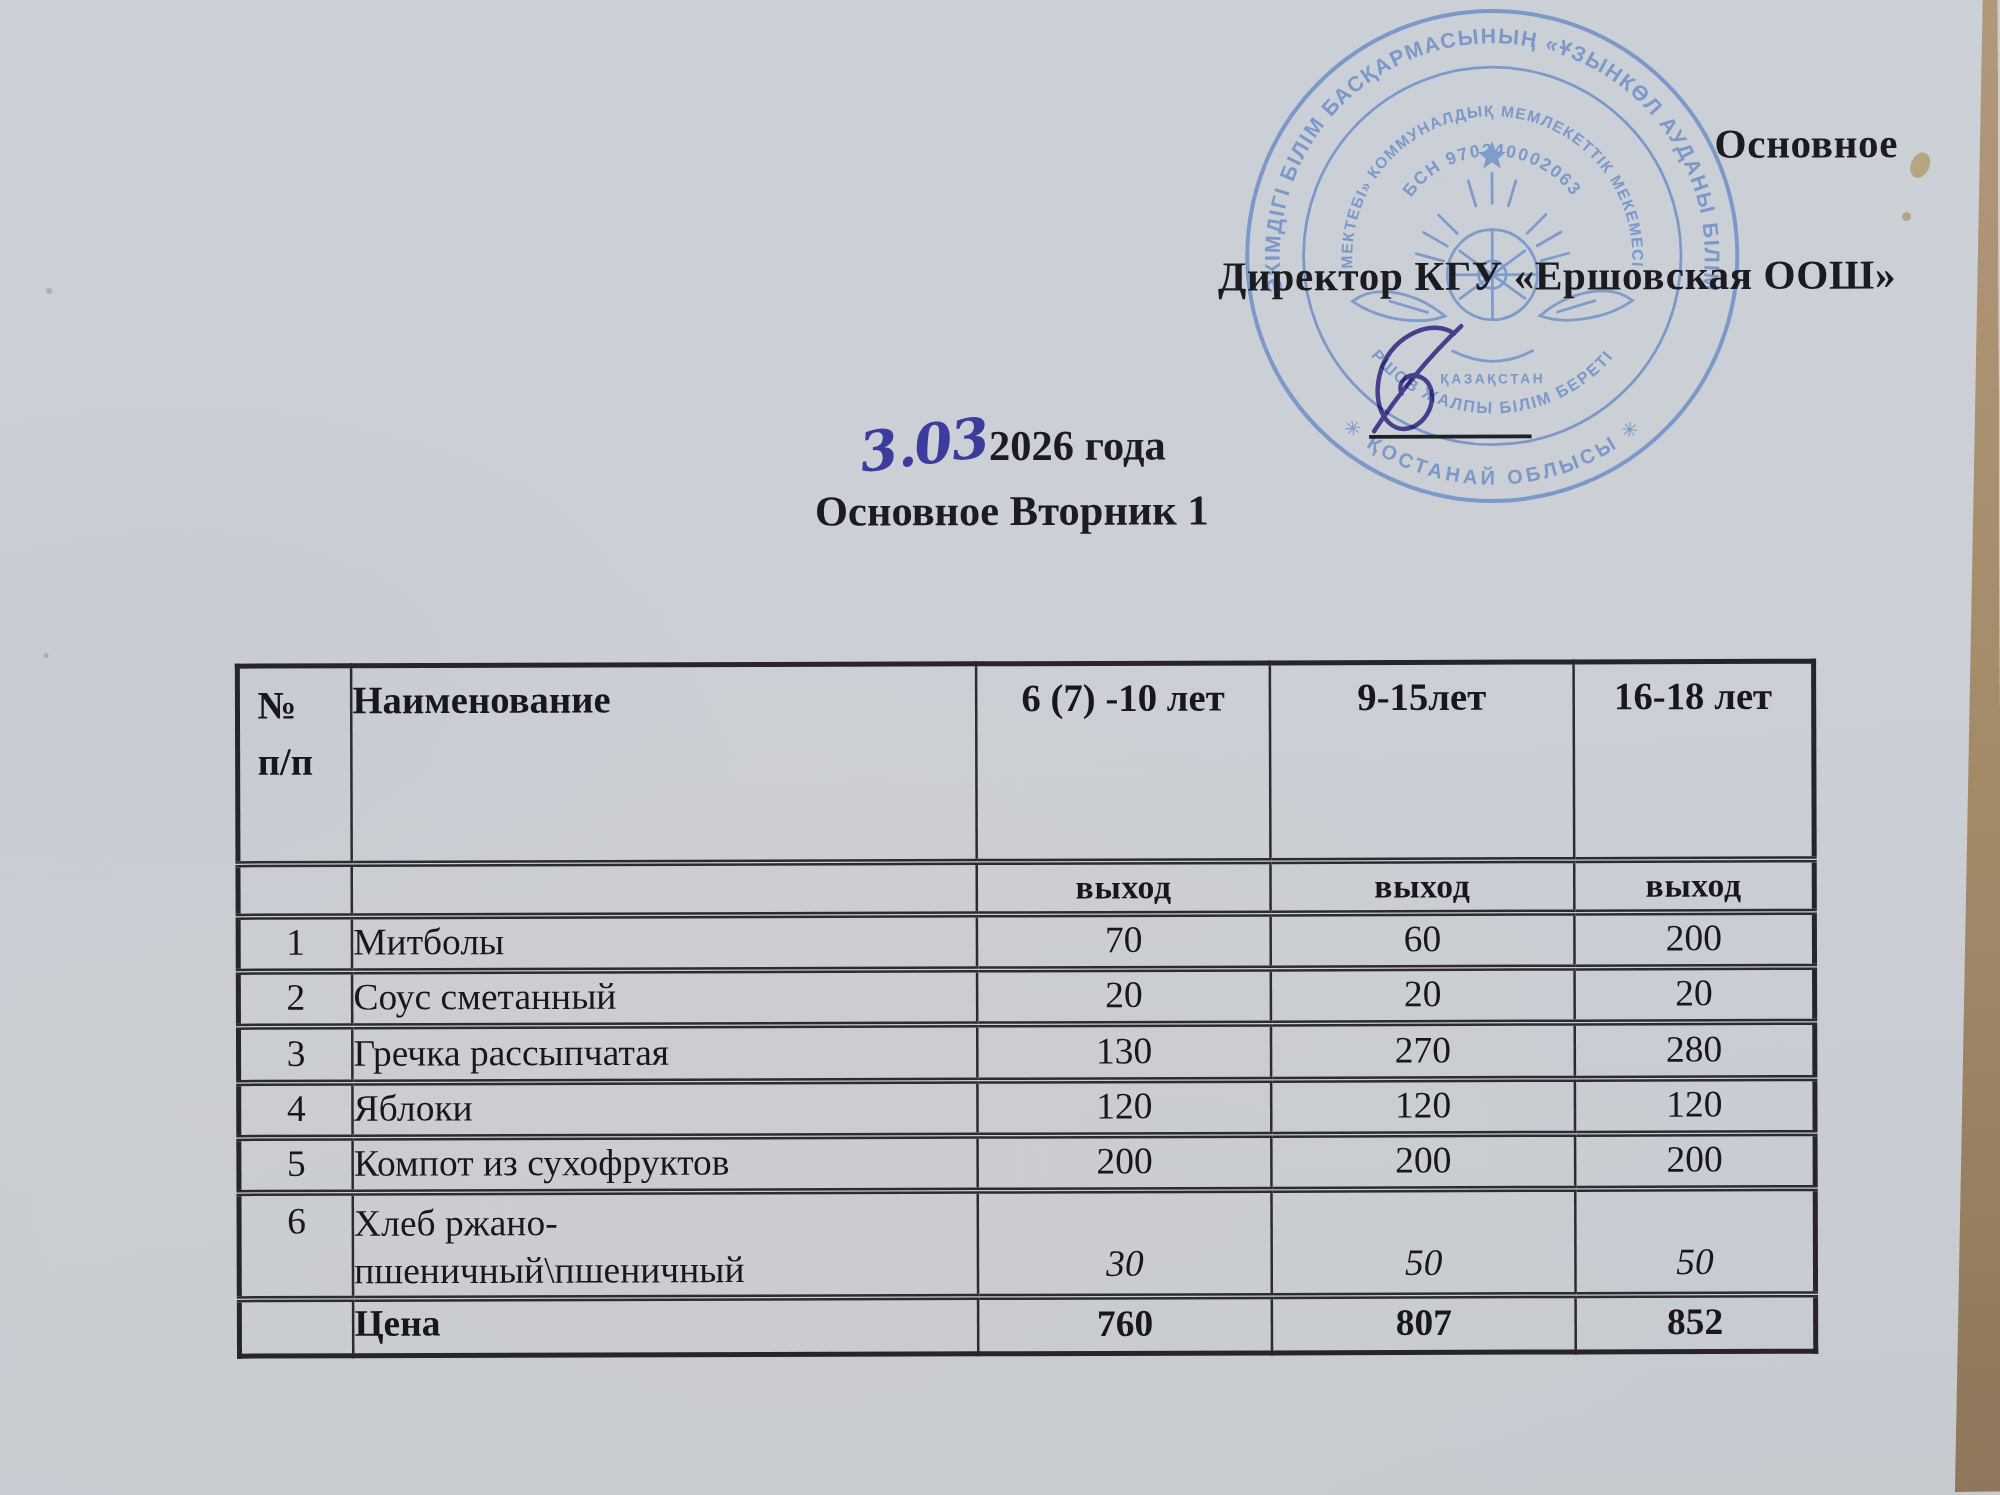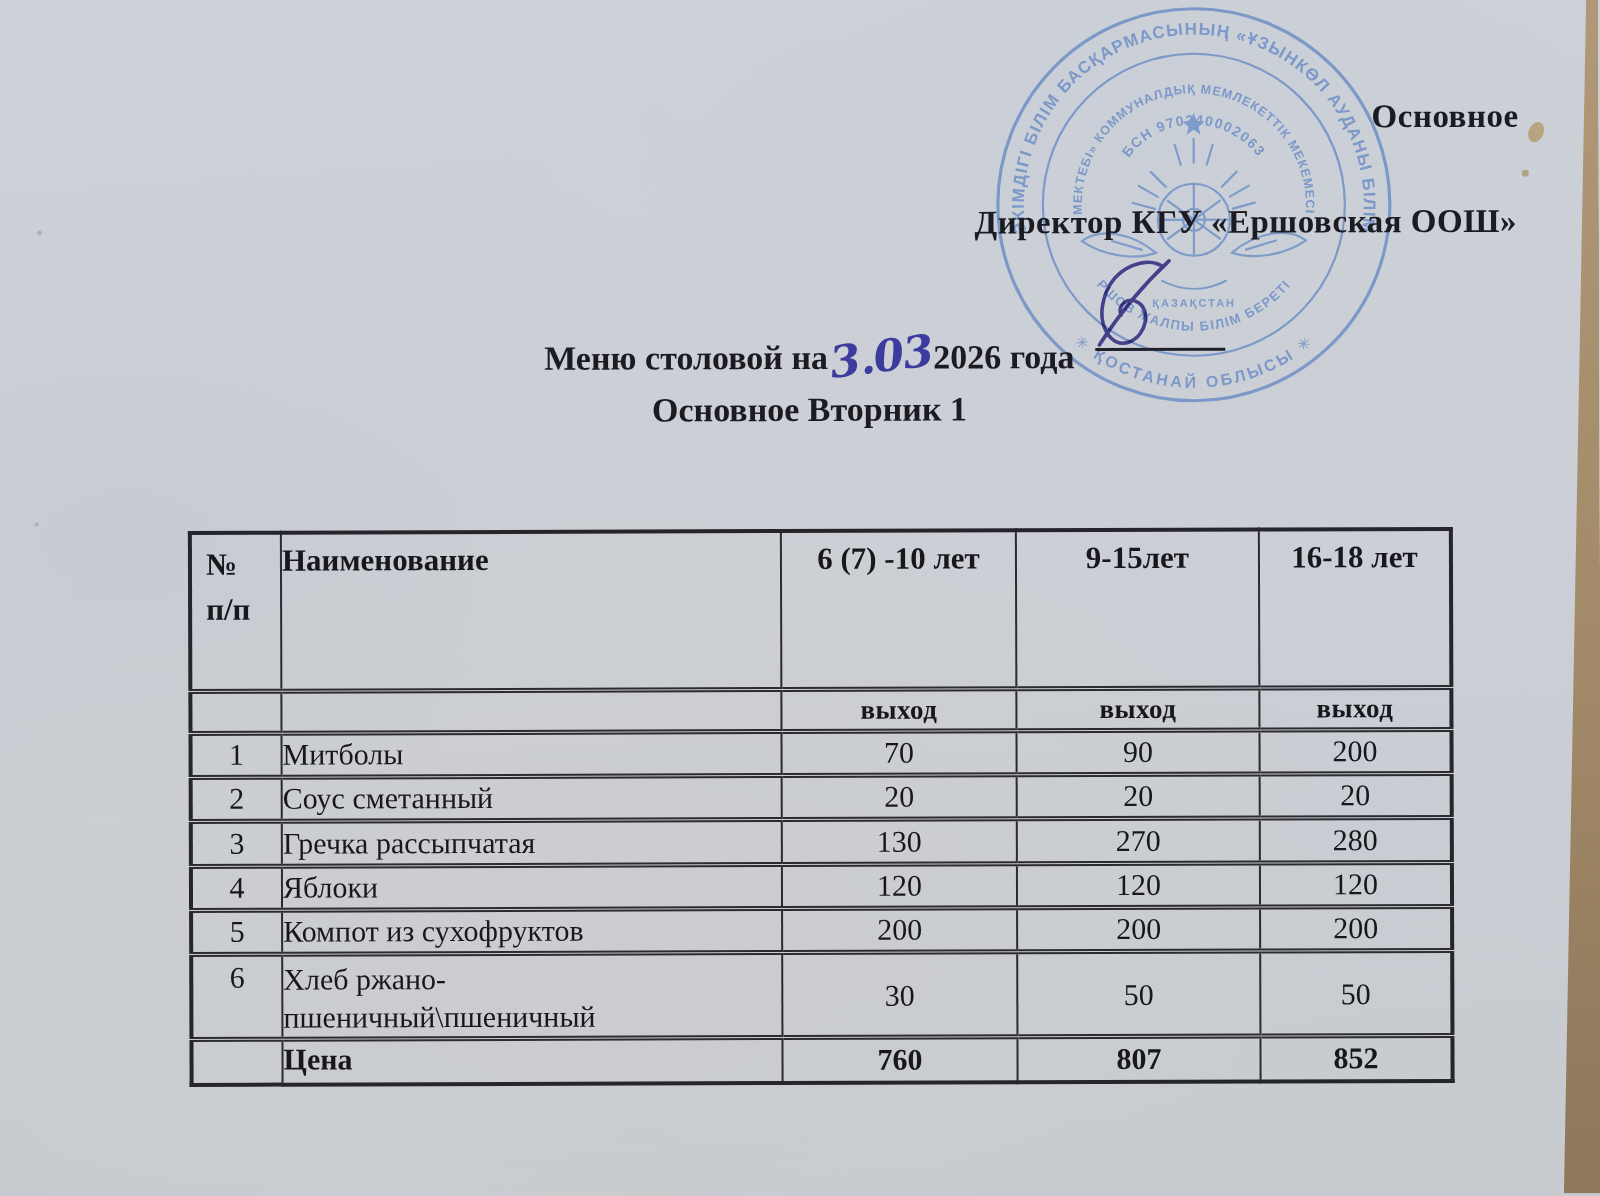--- a/index.html
+++ b/index.html
@@ -65,21 +65,21 @@
   }
   tr.hdr td{border-top:none;vertical-align:top;font-weight:bold;font-size:31px;}
   td.cnum{text-align:center;}
   td.cname{padding-left:14px;white-space:pre-line;}
   td.cval{text-align:center;}
   tr.hdr td.cnum{text-align:left;padding:8px 0 0 14px;line-height:1.45;white-space:pre-line;}
   tr.hdr td.cname{padding-top:8px;}
   tr.hdr td.cval{padding-top:8px;text-align:center;}
   tr.vyhod td{font-weight:bold;font-size:27px;letter-spacing:.5px;}
   tr.r6 td.cname{vertical-align:top;padding-top:4px;line-height:38px;}
-  tr.r6 td.cval{vertical-align:bottom;padding-bottom:22px;}
+  tr.r6 td.cval{vertical-align:bottom;padding-bottom:6px;font-style:italic;}
   tr.r6 td.cnum{vertical-align:top;padding-top:4px;}
   tr.price td{font-weight:bold;}
   tr.price td.cname{padding-bottom:4px;}
 </style>
 </head>
 <body>
 
 <div class="sheet">
   <div class="tilt">
 
@@ -151,21 +151,20 @@
 
     <svg class="signature" viewBox="0 0 130 100">
       <g stroke="#3a3484" stroke-width="3.6" fill="none" stroke-linecap="round">
         <path d="M 86,10 C 70,-2 38,10 28,38 C 18,68 34,92 52,85 C 70,78 74,52 60,45 C 50,40 40,48 44,58"></path>
         <path d="M 22,88 C 40,60 66,28 92,4"></path>
       </g>
     </svg>
     <div class="sig-underline"></div>
 
     <div class="title-row">
-      <span>Меню столовой на</span>
         <span class="hand-date">3.03</span>
         <span>2026 года</span>
     </div>
     <div class="subtitle">Основное Вторник 1</div>
 
     <table class="menu">
       <colgroup>
         <col style="width:91px">
           <col style="width:500px">
           <col style="width:235px">
@@ -185,21 +184,21 @@
         <td class="cnum"></td>
         <td class="cname"></td>
         <td class="cval">выход</td>
         <td class="cval">выход</td>
         <td class="cval">выход</td>
       </tr>
       <tr style="height:44px">
         <td class="cnum">1</td>
         <td class="cname">Митболы</td>
         <td class="cval">70</td>
-        <td class="cval">90</td>
+        <td class="cval">60</td>
         <td class="cval">200</td>
       </tr>
       <tr style="height:44px">
         <td class="cnum">2</td>
         <td class="cname">Соус сметанный</td>
         <td class="cval">20</td>
         <td class="cval">20</td>
         <td class="cval">20</td>
       </tr>
       <tr style="height:45px">

